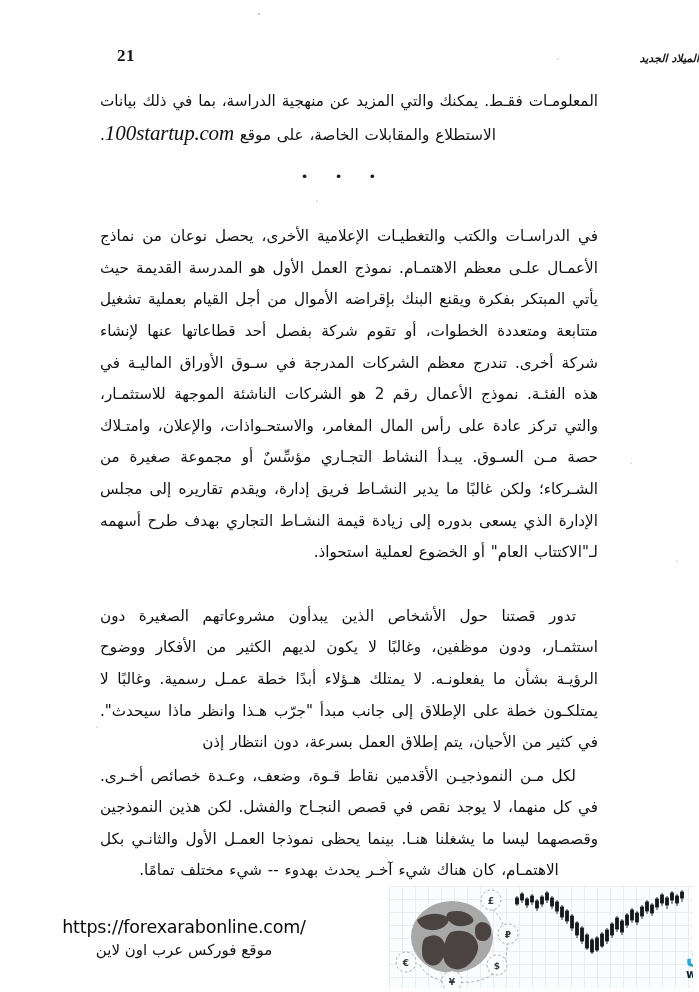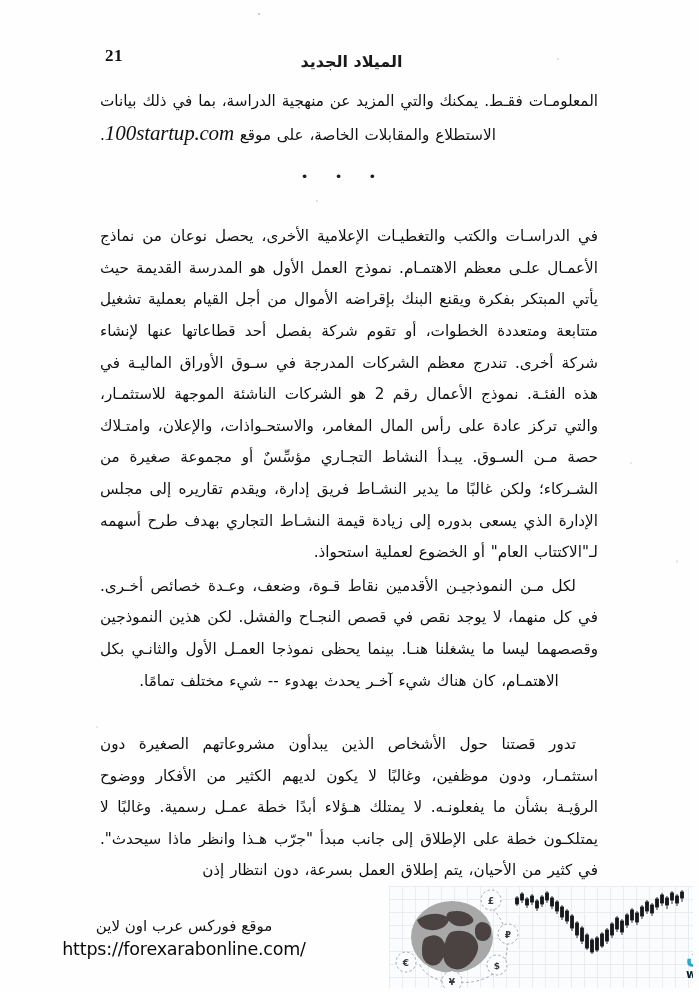--- a/index.html
+++ b/index.html
@@ -28,46 +28,47 @@
   .speck {
     position: absolute;
     background: #b9b9b9;
     border-radius: 50%;
     pointer-events: none;
   }
 
   
   #running-head {
     position: absolute;
-    left: 4px;
+    left: 16px;
     right: 0;
     top: 46px;
     height: 26px;
   }
   #folio {
     position: absolute;
     left: 101px;
     top: 0;
     font-family: "Liberation Serif", "DejaVu Serif", serif;
     font-size: 17px;
     font-weight: 700;
     letter-spacing: .5px;
     color: #131313;
   }
   #head-title {
     position: absolute;
     left: 0;
     right: 0;
     top: 6px;
-    text-align: center;
-    font-size: 16px;
+    text-align: right;
+    font-size: 11px;
     font-weight: 700;
     color: #1a1a1a;
     letter-spacing: 0px;
     filter: blur(.18px);
+    font-style: italic;
   }
 
   
   #text-column {
     position: absolute;
     right: 101px;
     left: 101px;
     top: 86px;
     width: 498px;
   }
@@ -167,30 +168,30 @@
   <div id="text-column">
 
     <p class="para tail-left">
       <span>المعلومـات فقـط. يمكنك والتي المزيد عن منهجية الدراسة، بما في ذلك بيانات الاستطلاع والمقابلات الخاصة، على موقع </span><span class="latin">100startup.com</span><span>.</span>
     </p>
 
     <div style="height:36px"></div>
 
     <p class="para tail-right">في الدراسـات والكتب والتغطيـات الإعلامية الأخرى، يحصل نوعان من نماذج الأعمـال علـى معظم الاهتمـام. نموذج العمل الأول هو المدرسة القديمة حيث يأتي المبتكر بفكرة ويقنع البنك بإقراضه الأموال من أجل القيام بعملية تشغيل متتابعة ومتعددة الخطوات، أو تقوم شركة بفصل أحد قطاعاتها عنها لإنشاء شركة أخرى. تندرج معظم الشركات المدرجة في سـوق الأوراق الماليـة في هذه الفئـة. نموذج الأعمال رقم 2 هو الشركات الناشئة الموجهة للاستثمـار، والتي تركز عادة على رأس المال المغامر، والاستحـواذات، والإعلان، وامتـلاك حصة مـن السـوق. يبـدأ النشاط التجـاري مؤسِّسٌ أو مجموعة صغيرة من الشـركاء؛ ولكن غالبًا ما يدير النشـاط فريق إدارة، ويقدم تقاريره إلى مجلس الإدارة الذي يسعى بدوره إلى زيادة قيمة النشـاط التجاري بهدف طرح أسهمه لـ"الاكتتاب العام" أو الخضوع لعملية استحواذ.</p>
 
+    <p class="para indent tail-right">تدور قصتنا حول الأشخاص الذين يبدأون مشروعاتهم الصغيرة دون استثمـار، ودون موظفين، وغالبًا لا يكون لديهم الكثير من الأفكار ووضوح الرؤيـة بشأن ما يفعلونـه. لا يمتلك هـؤلاء أبدًا خطة عمـل رسمية. وغالبًا لا يمتلكـون خطة على الإطلاق إلى جانب مبدأ "جرّب هـذا وانظر ماذا سيحدث". في كثير من الأحيان، يتم إطلاق العمل بسرعة، دون انتظار إذن</p>
+
     <p class="para indent tail-center">لكل مـن النموذجيـن الأقدمين نقاط قـوة، وضعف، وعـدة خصائص أخـرى. في كل منهما، لا يوجد نقص في قصص النجـاح والفشل. لكن هذين النموذجين وقصصهما ليسا ما يشغلنا هنـا. بينما يحظى نموذجا العمـل الأول والثانـي بكل الاهتمـام، كان هناك شيء آخـر يحدث بهدوء -- شيء مختلف تمامًا.</p>
-
-    <p class="para indent tail-right">تدور قصتنا حول الأشخاص الذين يبدأون مشروعاتهم الصغيرة دون استثمـار، ودون موظفين، وغالبًا لا يكون لديهم الكثير من الأفكار ووضوح الرؤيـة بشأن ما يفعلونـه. لا يمتلك هـؤلاء أبدًا خطة عمـل رسمية. وغالبًا لا يمتلكـون خطة على الإطلاق إلى جانب مبدأ "جرّب هـذا وانظر ماذا سيحدث". في كثير من الأحيان، يتم إطلاق العمل بسرعة، دون انتظار إذن</p>
   </div>
 
   <div id="dot-separator">• • •</div>
 
   <div id="site-credit">
+    <div id="credit-url">https://forexarabonline.com/</div>
     <div id="credit-ar">موقع فوركس عرب اون لاين</div>
-    <div id="credit-url">https://forexarabonline.com/</div>
   </div>
 
   <div id="forex-banner">
 
     <svg id="banner-svg" viewBox="0 0 304 102" xmlns="http://www.w3.org/2000/svg">
 
       <g stroke="#15181c" fill="#15181c">
         <g stroke-width="0.9">
           <line x1="128" y1="10" x2="128" y2="20"></line>
             <rect x="126.6" y="12" width="2.8" height="6"></rect>

